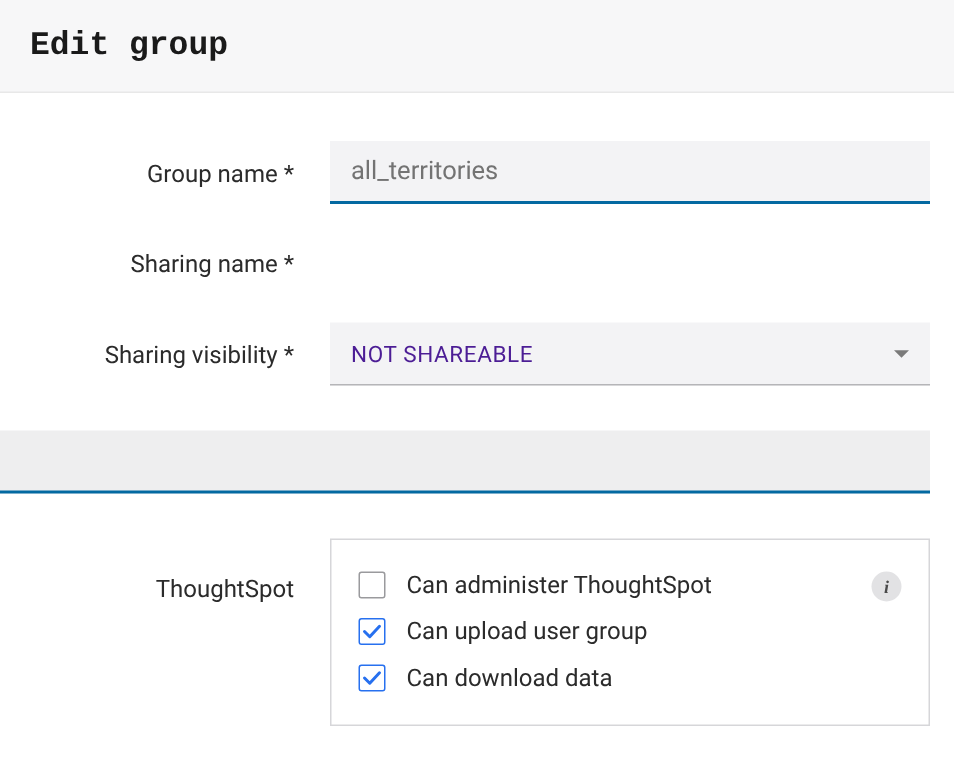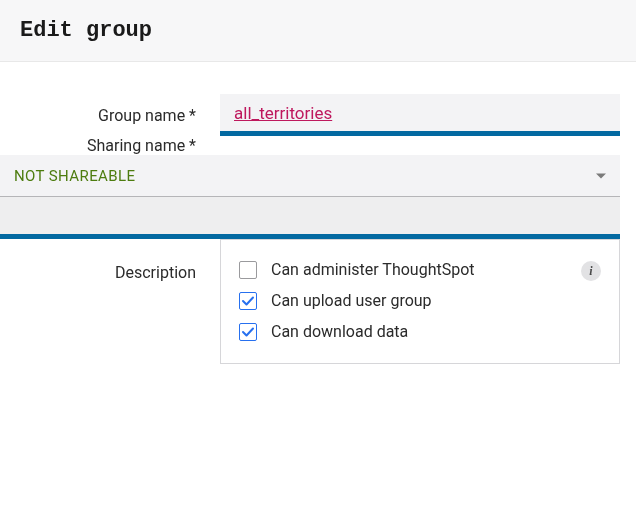--- a/index.html
+++ b/index.html
@@ -24,20 +24,21 @@
       font-weight: 700;
       color: #1a1a1a;
       font-family: Liberation Mono, monospace;
     }
     .form-wrap {
       padding: 32px 0 0 0;
     }
     .form-row {
       display: flex;
       align-items: center;
+      margin-bottom: 30px;
     }
     .form-row.align-top {
       align-items: flex-start;
     }
     .label-col {
       width: 220px;
       text-align: right;
       padding-right: 24px;
       font-size: 16px;
       color: #2b2b2b;
@@ -47,44 +48,43 @@
     }
     .field-col {
       flex: 1;
       padding-right: 16px;
     }
     .text-input {
       width: 100%;
       height: 42px;
       background: #f3f3f5;
       border: none;
-      border-bottom: 5px solid #0369a1;
+      border-bottom: 2px solid #0369a1;
       padding: 0 14px;
       font-size: 17px;
-      color: #be185d;
+      color: #737373;
       font-family: inherit;
       outline: none;
-      text-decoration: underline;
     }
     .text-input.empty {
       background: #eeeeef;
     }
     .select-wrap {
       position: relative;
       width: 100%;
     }
     .select-input {
       width: 100%;
       height: 42px;
       background: #f3f3f5;
       border: none;
       border-bottom: 1px solid #b5b5b8;
       padding: 0 36px 0 14px;
       font-size: 15px;
-      color: #4d7c0f;
+      color: #4c1d95;
       font-family: inherit;
       display: flex;
       align-items: center;
       cursor: pointer;
       letter-spacing: 0.4px;
     }
     .select-caret {
       position: absolute;
       right: 14px;
       top: 50%;
@@ -168,38 +168,39 @@
     <div class="field-col">
       <input type="text" class="text-input" value="all_territories" style="">
     </div>
   </div>
 
   <div class="form-row">
     <div class="label-col">Sharing name *</div>
   </div>
 
   <div class="form-row">
+    <div class="label-col">Sharing visibility *</div>
     <div class="field-col">
       <div class="select-wrap">
         <div class="select-input">
           <span>NOT SHAREABLE</span>
         </div>
         <div class="select-caret"></div>
       </div>
     </div>
   </div>
 
   <div class="form-row">
     <div class="field-col">
       <input type="text" class="text-input empty" value="" style="">
     </div>
   </div>
 
   <div class="form-row align-top">
-    <div class="label-col">Description</div>
+    <div class="label-col">ThoughtSpot</div>
     <div class="field-col">
       <div class="priv-box">
 
         <div class="priv-row">
           <span class="checkbox">
             
           </span>
           <span class="priv-label">Can administer ThoughtSpot</span>
           <span class="info-icon">
               <span>i</span>

